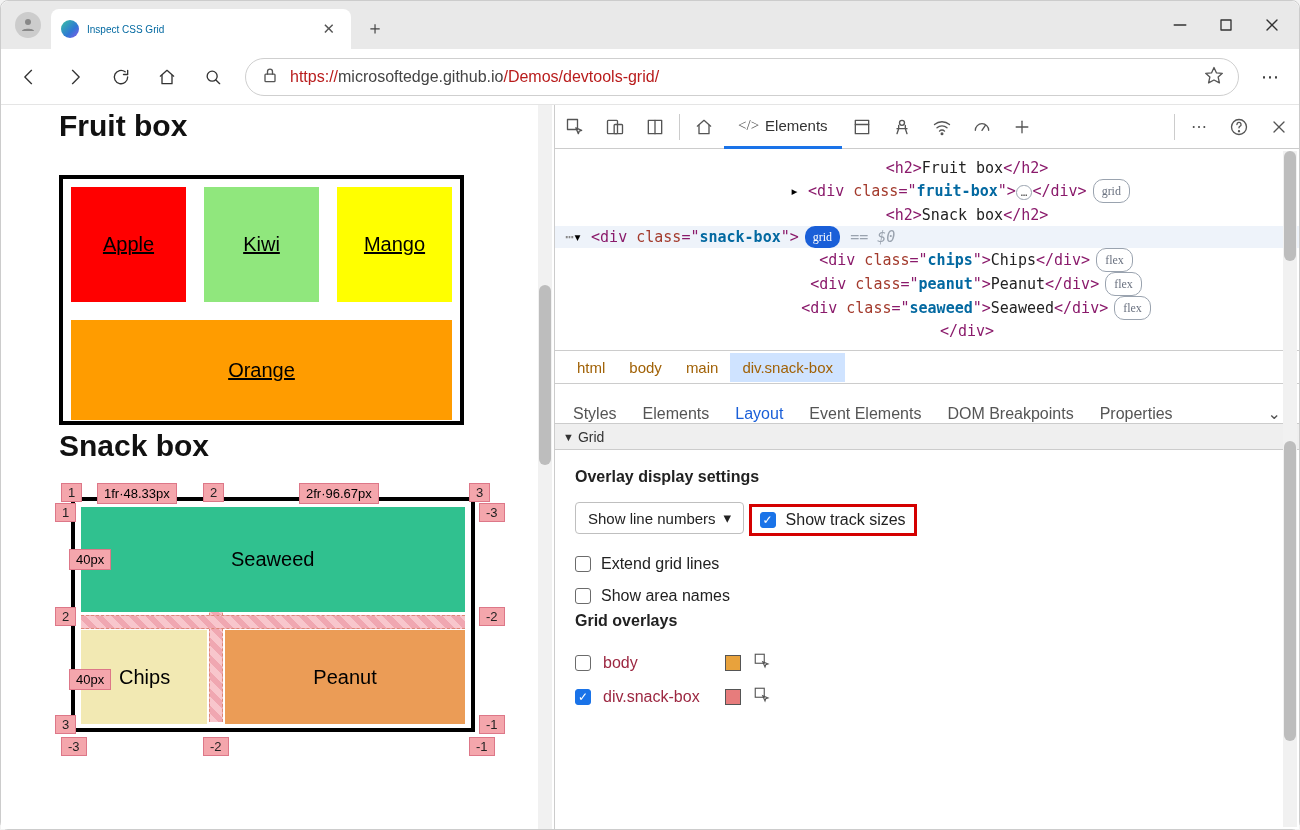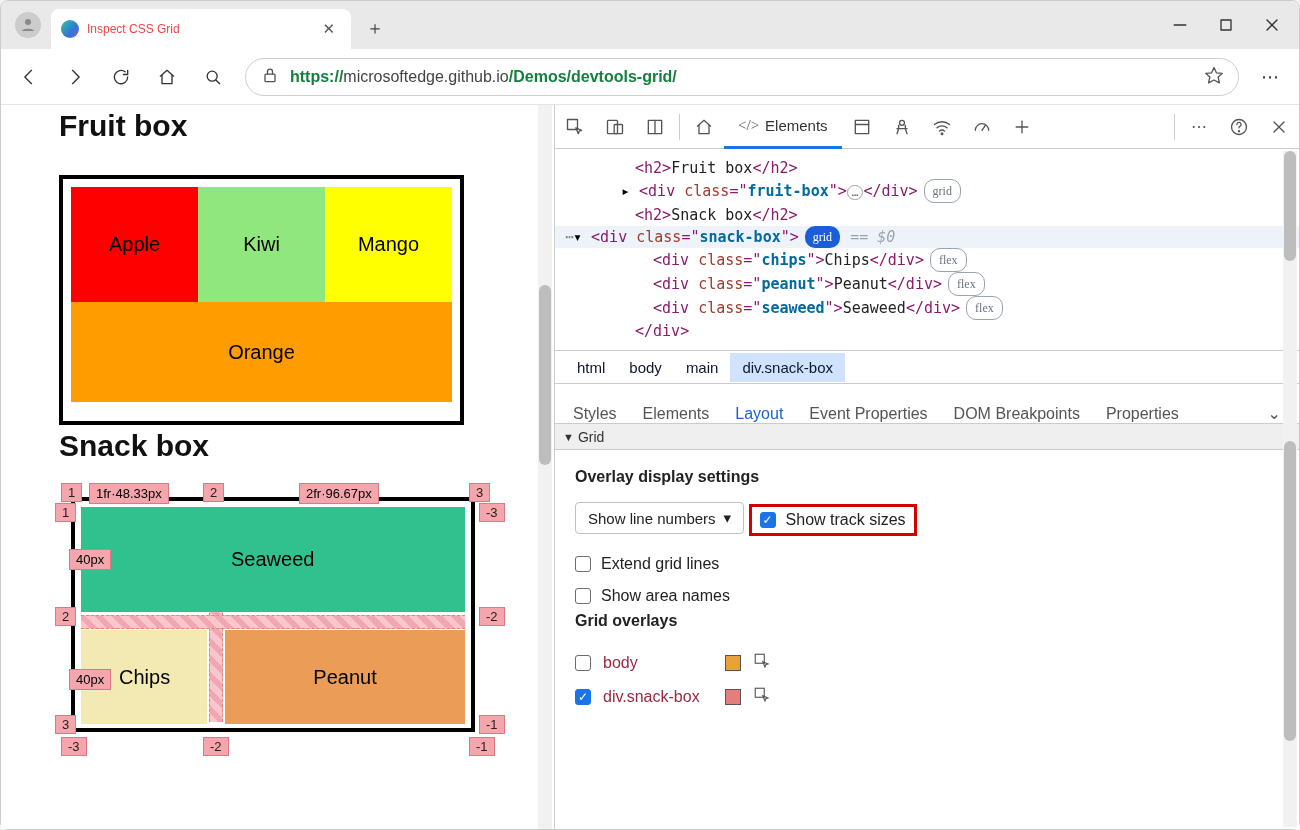--- a/index.html
+++ b/index.html
@@ -5,43 +5,43 @@
   * { box-sizing: border-box; margin: 0; padding: 0; }
   html, body { width: 1300px; height: 830px; font-family: "Segoe UI", Arial, sans-serif; background: #f3f3f3; overflow: hidden; }
   .window { position: relative; width: 1300px; height: 830px; background: #fff; border: 1px solid #ccc; border-radius: 8px; }
 
   
   .titlebar { display:flex; align-items:center; height:48px; background:#e9e9e9; border-radius:8px 8px 0 0; padding:0 4px; }
   .avatar { width:26px; height:26px; border-radius:50%; background:#ccc; margin:0 10px; display:flex; align-items:center; justify-content:center; }
   .avatar svg { width:18px; height:18px; fill:#888; }
   .tab { display:flex; align-items:center; height:40px; background:#fff; border-radius:8px 8px 0 0; padding:0 12px 0 10px; gap:8px; min-width:300px; margin-top:8px; }
   .tab .favicon { width:18px; height:18px; border-radius:50%; background:linear-gradient(135deg,#38c1a3,#2f78d4 60%,#8959ea); }
-  .tab .title { font-size:12px; color:#ef4444; flex:1; }
+  .tab .title { font-size:10px; color:#0369a1; flex:1; }
   .tab .close { font-size:15px; color:#555; padding:4px; }
   .newtab { width:36px; height:36px; display:flex; align-items:center; justify-content:center; font-size:18px; color:#444; margin-left:6px; margin-top:6px; }
   .wincontrols { margin-left:auto; display:flex; gap:0; }
   .wincontrols .wc { width:46px; height:40px; display:flex; align-items:center; justify-content:center; color:#333; }
 
   
   .toolbar { display:flex; align-items:center; height:56px; background:#fff; padding:0 14px; gap:18px; border-bottom:1px solid #e5e5e5; }
   .tb-btn { width:28px; height:28px; display:flex; align-items:center; justify-content:center; color:#333; }
   .tb-btn.disabled { color:#bbb; }
   .urlbar { flex:1; height:38px; border:1px solid #cfcfcf; border-radius:19px; display:flex; align-items:center; padding:0 14px; gap:10px; color:#444; }
   .urlbar .lock { color:#666; }
   .urlbar .url { font-size:16px; }
-  .urlbar .url .gray { color:#15803d;font-weight:bold; }
+  .urlbar .url .gray { color:#b91c1c; }
   .urlbar .star { margin-left:auto; color:#888; }
   .more { width:28px; height:28px; display:flex; align-items:center; justify-content:center; color:#333; font-size:18px; letter-spacing:2px; }
 
   
   .content { position:absolute; top:104px; left:0; right:0; bottom:0; display:flex; }
   .page { width:553px; height:100%; position:relative; background:#fff; overflow:hidden; }
   .page-inner { padding:0 0 0 58px; }
   .page h2 { font-size:30px; font-weight:800; color:#111; margin-top:4px; }
-  .fruit-box { margin-top:32px; width:405px; height:250px; border:4px solid #000; padding:8px; display:grid; grid-template-columns:repeat(3,1fr); grid-template-rows:115px 100px; gap:0; }
+  .fruit-box { margin-top:32px; width:405px; height:250px; border:4px solid #000; padding:8px; display:grid; grid-template-columns:repeat(3,1fr); grid-template-rows:115px 100px; gap:18px;text-decoration:underline; }
   .fruit { display:flex; align-items:center; justify-content:center; font-size:20px; }
   .apple { background:#ff0000; }
   .kiwi  { background:#90e77d; }
   .mango { background:#ffff00; }
   .orange{ background:#ff9c00; grid-column:1/-1; }
   .snack-title { margin-top:36px; }
   .snack-wrap { position:relative; margin-top:16px; width:428px; height:280px; }
   .snack-box { position:absolute; left:12px; top:18px; width:404px; height:235px; border:4px solid #000; padding:6px; }
   .snack-grid { position:relative; width:100%; height:100%; }
   .sw { position:absolute; left:0; top:0; width:100%; height:105px; background:#30c18f; display:flex; align-items:center; padding-left:150px; font-size:20px; }
@@ -56,33 +56,33 @@
 
   
   .devtools { flex:1; height:100%; border-left:1px solid #ccc; display:flex; flex-direction:column; background:#fff; position:relative; }
   .dt-top { height:44px; display:flex; align-items:center; border-bottom:1px solid #ccc; }
   .dt-icon { width:40px; height:40px; display:flex; align-items:center; justify-content:center; color:#555; }
   .dt-sep { width:1px; height:26px; background:#ccc; margin:0 4px; }
   .dt-tab { height:44px; display:flex; align-items:center; gap:6px; padding:0 14px; font-size:15px; color:#333; }
   .dt-tab.active { border-bottom:3px solid #1a73e8; font-weight:500; }
   .dt-right { margin-left:auto; display:flex; align-items:center; }
 
-  .dom { font-family:Consolas,monospace; font-size:15px; padding:8px 0 8px 48px; position:relative; }
+  .dom { font-family:Consolas,monospace; font-size:15px; padding:8px 0 8px 48px; position:relative;text-align:center; }
   .dom .line { white-space:pre; line-height:22px; }
   .dom .sel { background:#eef3fa; margin-left:-48px; padding-left:48px; display:flex; align-items:center; }
   .dom .sel .dots { position:absolute; left:10px; color:#888; letter-spacing:2px; }
   .tag { color:#8a1a6b; } .attr { color:#a33a2c; } .val { color:#0369a1;font-weight:bold; } .txt { color:#222; }
   .badge { display:inline-block; font-family:"Segoe UI"; font-size:12px; border-radius:10px; padding:0 8px; margin-left:6px; vertical-align:1px; }
   .bg-grid { background:#1a5fd8; color:#fff; }
   .bg-out  { background:#fff; color:#6b7280; border:1px solid #9aa3af; }
   .ellips  { background:#fff; border:1px solid #9aa3af; color:#555; padding:0 4px; border-radius:8px; font-size:11px; }
   .eq0 { color:#9aa3af; font-style:italic; margin-left:10px; }
 
   .crumbs { height:34px; border-top:1px solid #ccc; border-bottom:1px solid #ccc; display:flex; align-items:center; font-size:15px; padding-left:10px; gap:0; }
-  .crumb { padding:6px 12px; color:#0f172a; }
+  .crumb { padding:6px 12px; color:#a16207; }
   .crumb.sel { background:#cfe3ff; }
 
   .panel-tabs { height:40px; border-bottom:1px solid #ccc; display:flex; align-items:flex-end; gap:26px; padding:0 18px; font-size:16px; color:#555; }
   .panel-tabs .ptab.active { color:#1a5fd8; }
   .panel-tabs .chev { margin-left:auto; color:#555; }
 
   .grid-sec { background:#efefef; height:26px; display:flex; align-items:center; padding-left:8px; font-size:14px; color:#333; border-bottom:1px solid #ccc; }
   .grid-sec .tri { margin-right:4px; font-size:11px; }
 
   .grid-body { padding:18px 20px; font-size:16px; color:#222; position:relative; flex:1; overflow:auto; }
@@ -203,21 +203,21 @@
             <div class="snack-grid">
               <div class="gap-v"></div>
               <div class="gap-h"></div>
               <div class="sw">Seaweed</div>
               <div class="ch">Chips</div>
               <div class="pn">Peanut</div>
             </div>
           </div>
 
           <span class="num" style="left:2px; top:4px;">1</span>
-          <span class="tl" style="left:30px; top:4px;">1fr·48.33px</span>
+          <span class="tl" style="left:38px; top:4px;">1fr·48.33px</span>
           <span class="num" style="left:144px; top:4px;">2</span>
           <span class="tl" style="left:240px; top:4px;">2fr·96.67px</span>
           <span class="num" style="left:410px; top:4px;">3</span>
 
           <span class="num" style="left:-4px; top:24px;">1</span>
           <span class="num" style="left:420px; top:24px;">-3</span>
           <span class="tl" style="left:10px; top:70px;">40px</span>
           <span class="num" style="left:-4px; top:128px;">2</span>
           <span class="num" style="left:420px; top:128px;">-2</span>
           <span class="tl" style="left:10px; top:190px;">40px</span>
@@ -329,21 +329,21 @@
         <span class="crumb">html</span>
         <span class="crumb">body</span>
         <span class="crumb">main</span>
         <span class="crumb sel">div.snack-box</span>
       </div>
 
       <div class="panel-tabs">
         <span class="ptab">Styles</span>
         <span class="ptab">Elements</span>
         <span class="ptab active">Layout</span>
-        <span class="ptab">Event Properties</span>
+        <span class="ptab">Event Elements</span>
         <span class="ptab">DOM Breakpoints</span>
         <span class="ptab">Properties</span>
         <span class="chev">⌄</span>
       </div>
 
       <div class="grid-sec">
           <span class="tri">▼</span>
           <span>Grid</span>
         </div>
 

